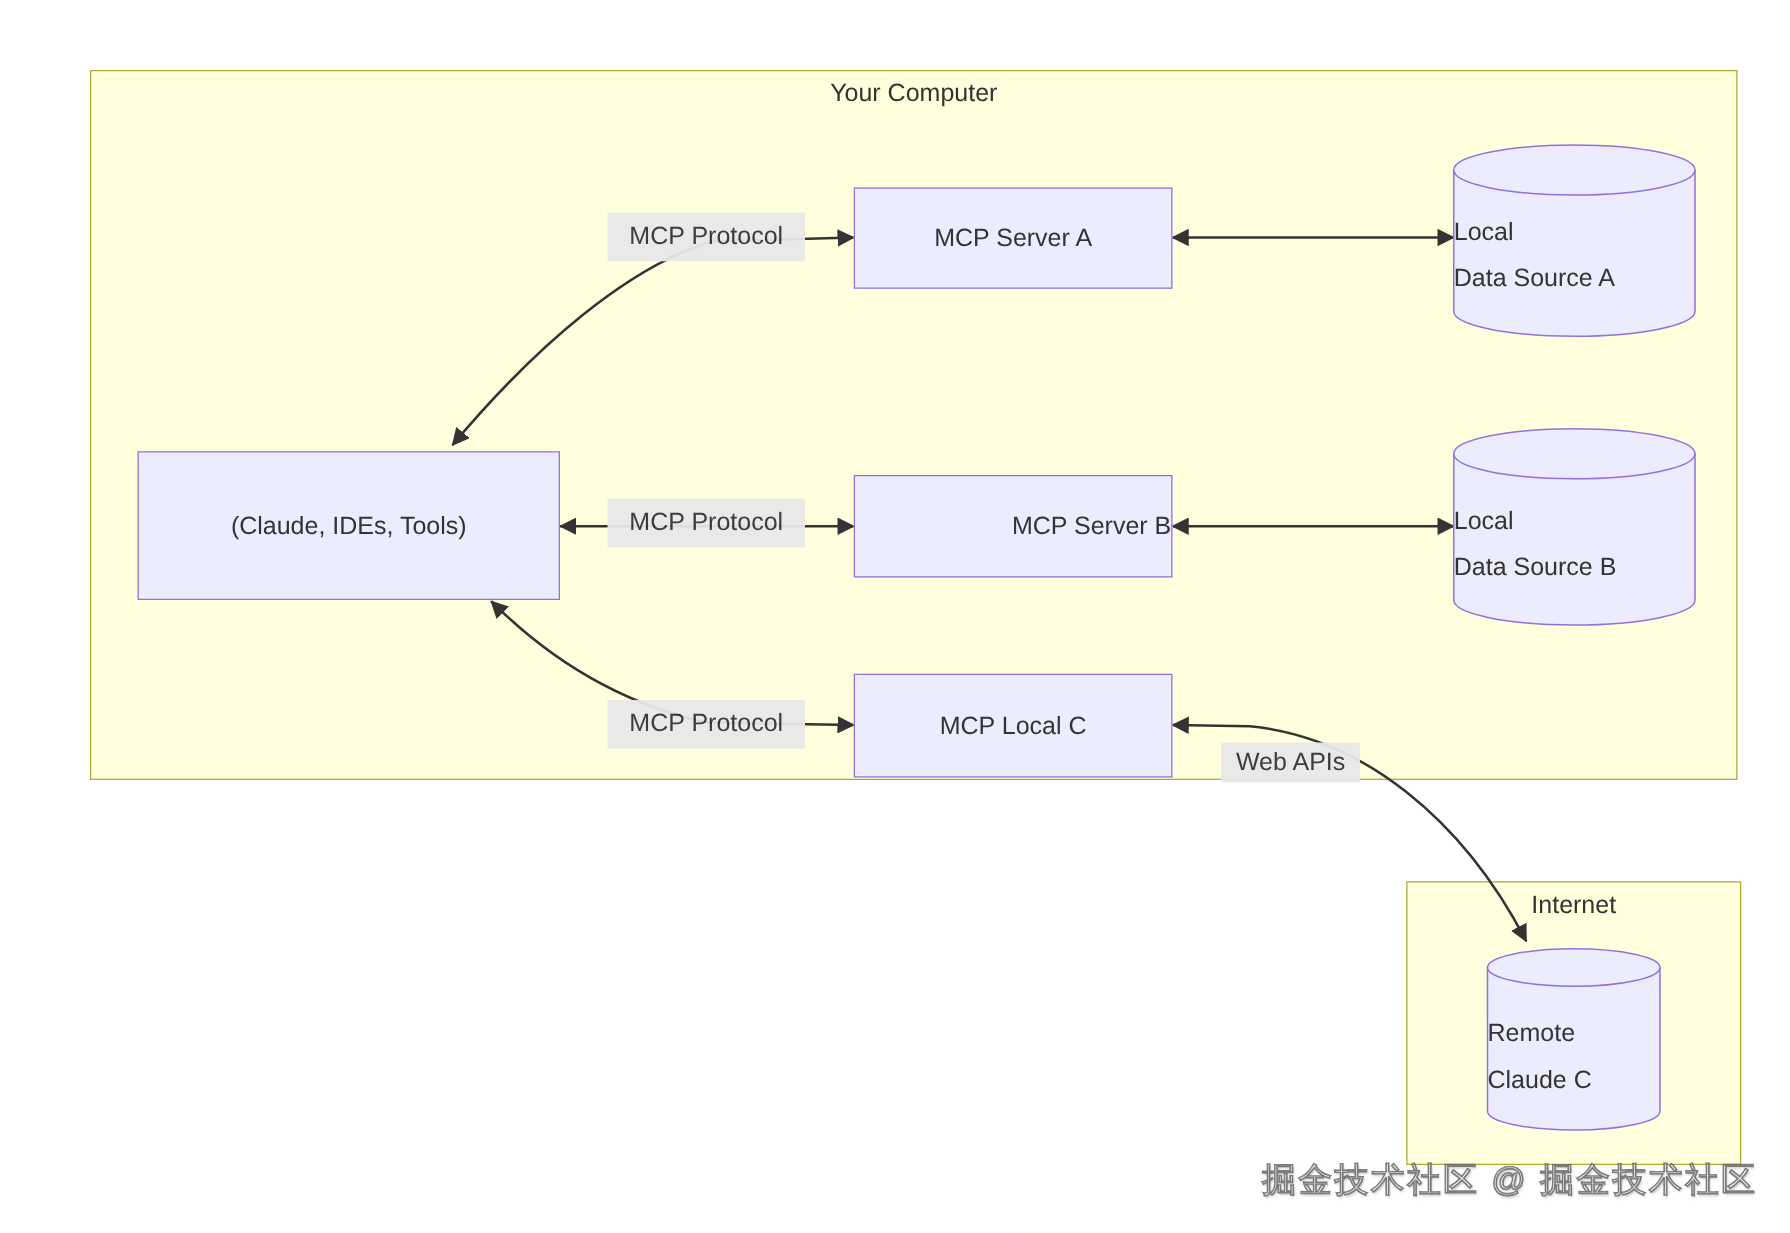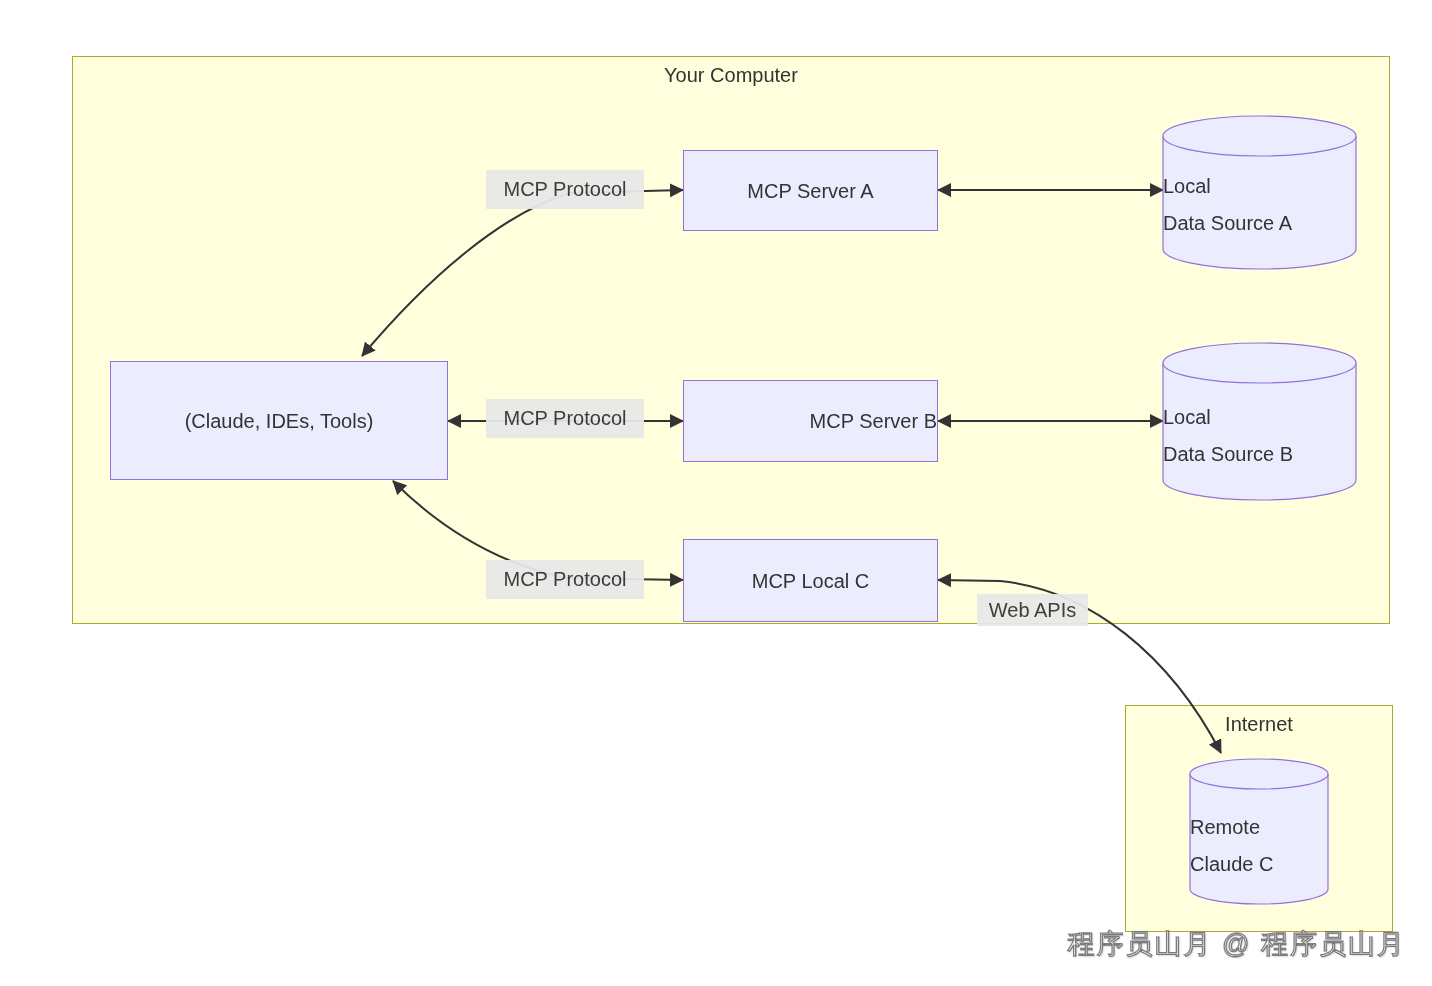--- a/index.html
+++ b/index.html
@@ -114,14 +114,14 @@
   </div>
   <div class="cyl-label lbl-source-b">
     <div>Local</div>
     <div>Data Source B</div>
   </div>
   <div class="cyl-label lbl-remote-c">
     <div>Remote</div>
     <div>Claude C</div>
   </div>
 
-  <div class="watermark">程序员山月 @ 程序员山月</div>
+  <div class="watermark">掘金技术社区 @ 掘金技术社区</div>
 </div>
 
 </body></html>

